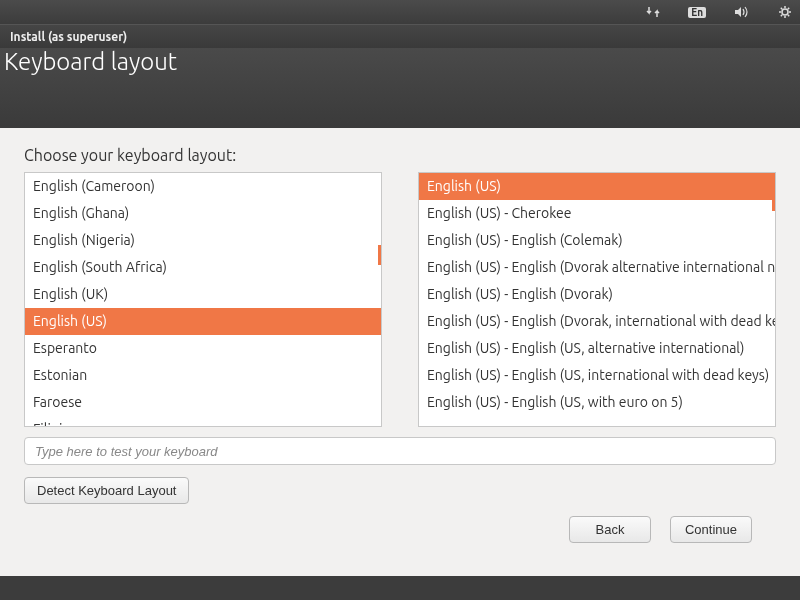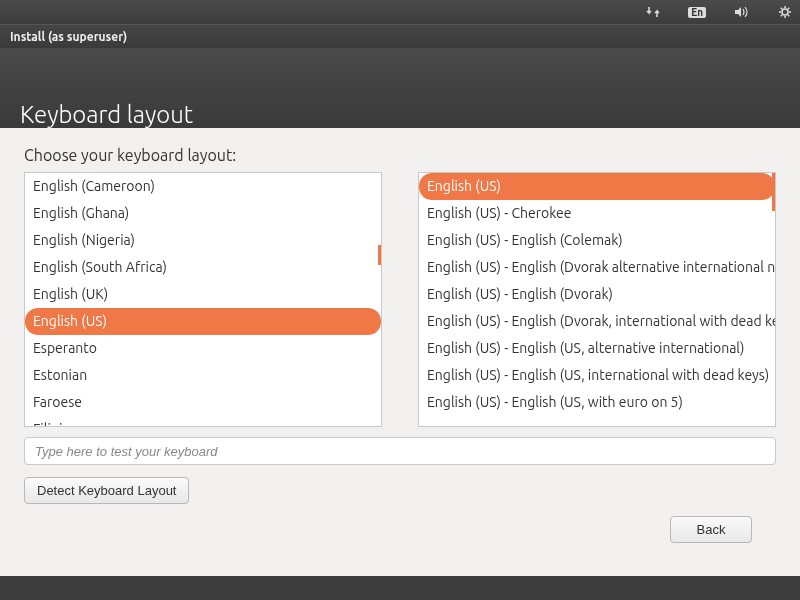--- a/index.html
+++ b/index.html
@@ -1,28 +1,28 @@
 <!DOCTYPE html>
 <html><head>
   <meta charset="utf-8">
   <style>
     * { margin: 0; padding: 0; box-sizing: border-box; }
     body { font-family: "Ubuntu", "Segoe UI", sans-serif; background: #fff; width: 800px; height: 600px; overflow: hidden; }
     .topbar { height: 24px; background: linear-gradient(#4b4b4b,#3c3c3c); display: flex; justify-content: flex-end; align-items: center; padding: 0 8px; gap: 28px; }
     .topbar .ind { color: #ddd; font-size: 12px; display:flex; align-items:center; }
     .topbar .en-badge { background:#ddd; color:#333; font-weight:bold; border-radius:2px; padding:0 3px; font-size:10px; }
     .titlebar { height: 24px; background: linear-gradient(#454545,#3a3a3a); color:#eee; font-size:12px; font-weight:bold; display:flex; align-items:center; padding:0 10px; border-top:1px solid #555; }
-    .header { height: 80px; background: linear-gradient(#4a4a4a,#3a3a3a); color:#fff; display:flex; align-items:flex-end; padding:0 20px; font-size:24px; font-weight:300; }
+    .header { height: 80px; background: linear-gradient(#4a4a4a,#3a3a3a); color:#fff; display:flex; align-items:flex-start; padding:0 4px; font-size:24px; font-weight:300; }
     .content { padding: 18px 24px 10px 24px; background:#f2f1f0; height: calc(600px - 24px - 24px - 80px - 24px); display:flex; flex-direction:column; }
     .label { font-size:16px; color:#333; margin-bottom:8px; }
     .lists { display:flex; gap:36px; height:255px; }
     .listbox { flex:1; background:#fff; border:1px solid #c8c8c8; overflow:hidden; position:relative; font-size:14px; color:#333; }
     .listbox .items { overflow-y:hidden; }
     .listbox .item { padding:3px 8px; line-height:1.5; white-space:nowrap; cursor:default; }
-    .listbox .item.selected { background:#f07746; color:#fff;border-radius:13px; }
+    .listbox .item.selected { background:#f07746; color:#fff; }
     .listbox .scroll-indicator { position:absolute; right:-3px; width:6px; background:#f07746; }
     .left .scroll-indicator { top:72px; height:20px; }
     .right .scroll-indicator { top:0; height:38px; }
     .testbox { margin-top:10px; width:100%; height:28px; padding:6px 10px; border:1px solid #c8c8c8; border-radius:4px; background:#fff; font-size:13px; color:#888; font-style:italic; }
     .testbox::placeholder { color:#888; font-style:italic; }
     .detect-row { margin-top:12px; }
     .btn { background: linear-gradient(#fafafa,#e8e8e8); border:1px solid #b8b8b8; border-radius:4px; padding:5px 12px; font-size:13px; color:#333; cursor:pointer; }
     .footer { display:flex; justify-content:flex-end; gap:19px; padding:12px 24px 0 24px; background:#f2f1f0; }
     .footer .btn { min-width:82px; }
     .bottombar { position:absolute; bottom:0; left:0; right:0; height:24px; background:#3c3c3c; }
@@ -96,16 +96,17 @@
   </div>
 
   <input class="testbox" type="text" placeholder="Type here to test your keyboard" style="">
 
   <div class="detect-row">
     <button class="btn">Detect Keyboard Layout</button>
   </div>
 
   <div class="footer">
     <button class="btn">Back</button>
+    <button class="btn">Continue</button>
   </div>
 </div>
 
 <div class="bottombar"></div>
 
 </body></html>

